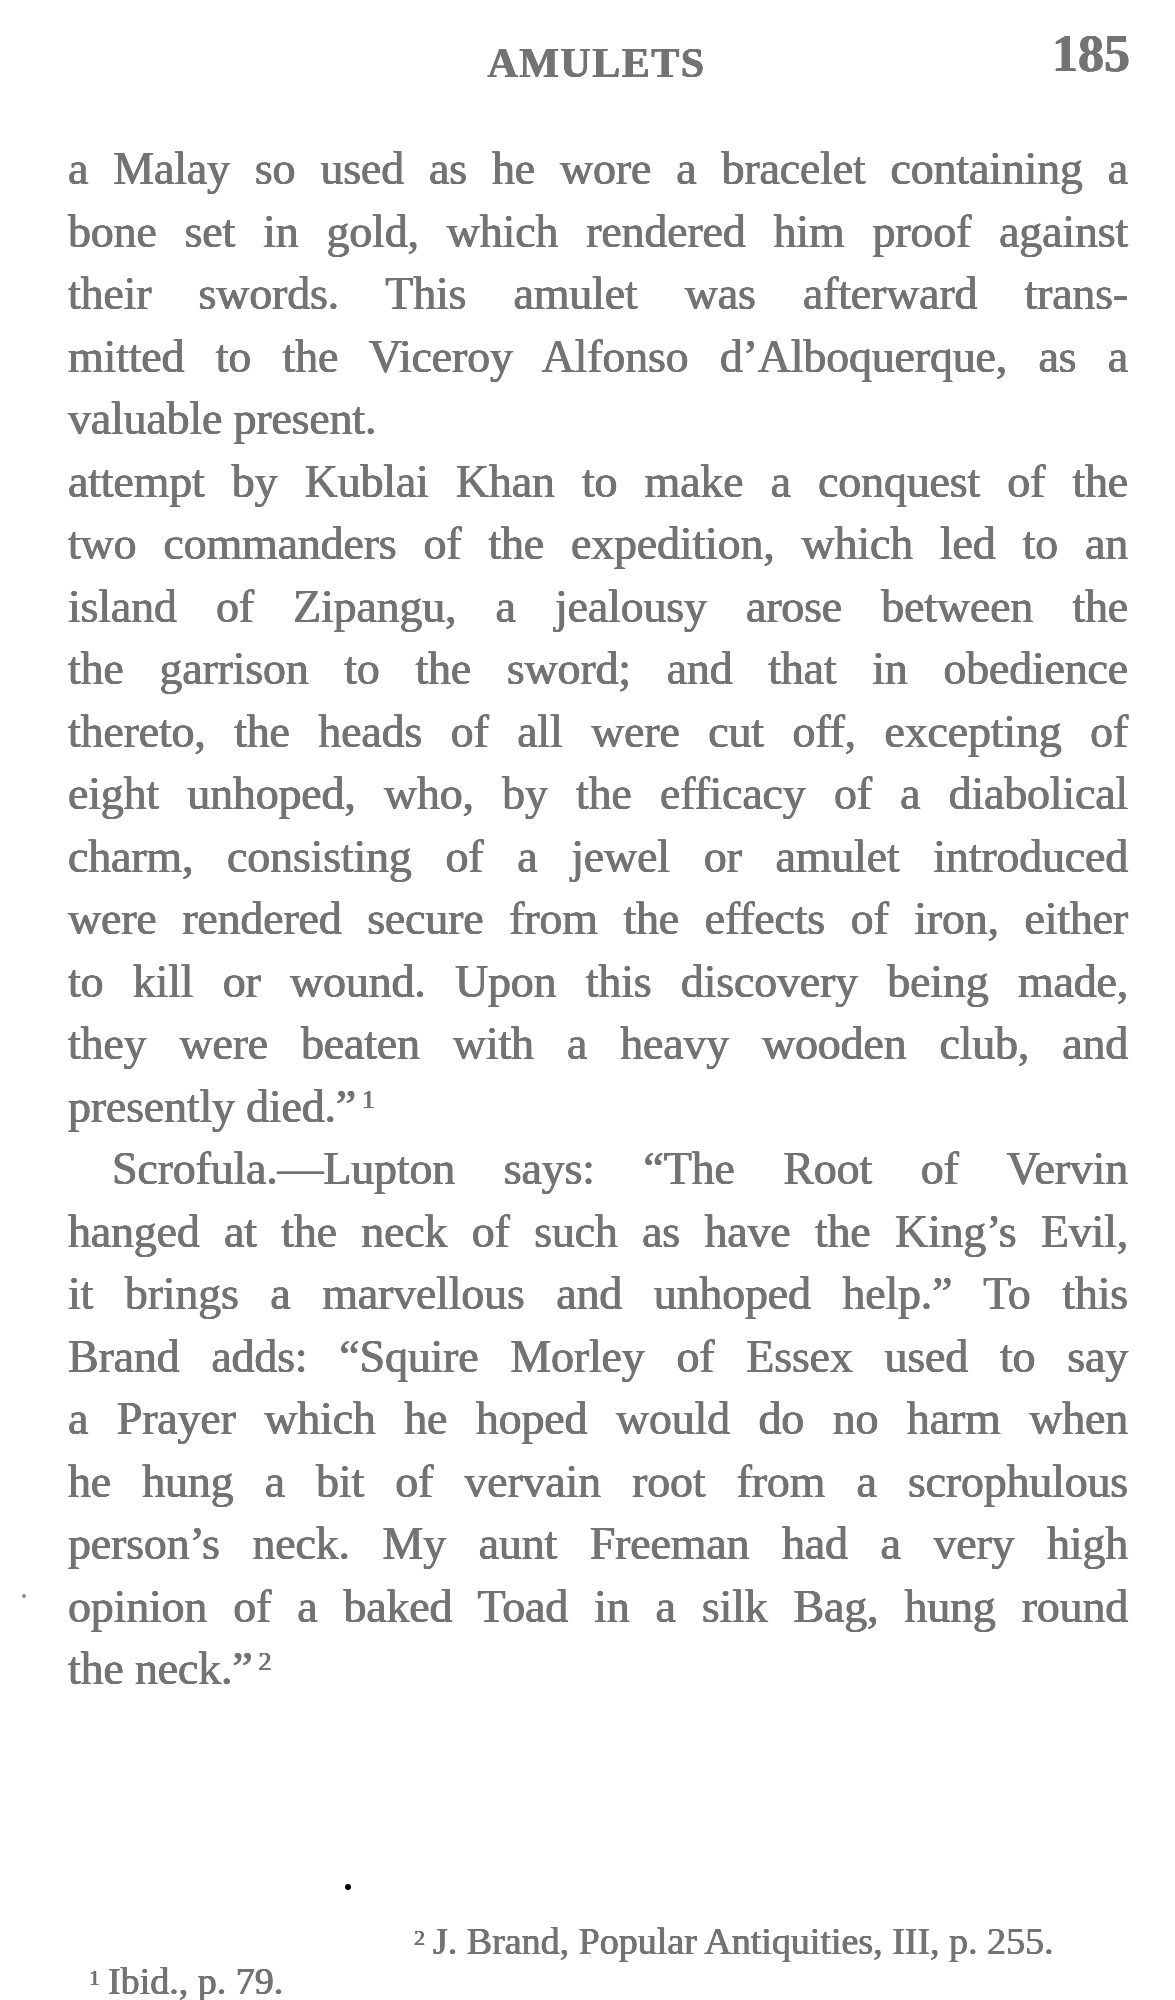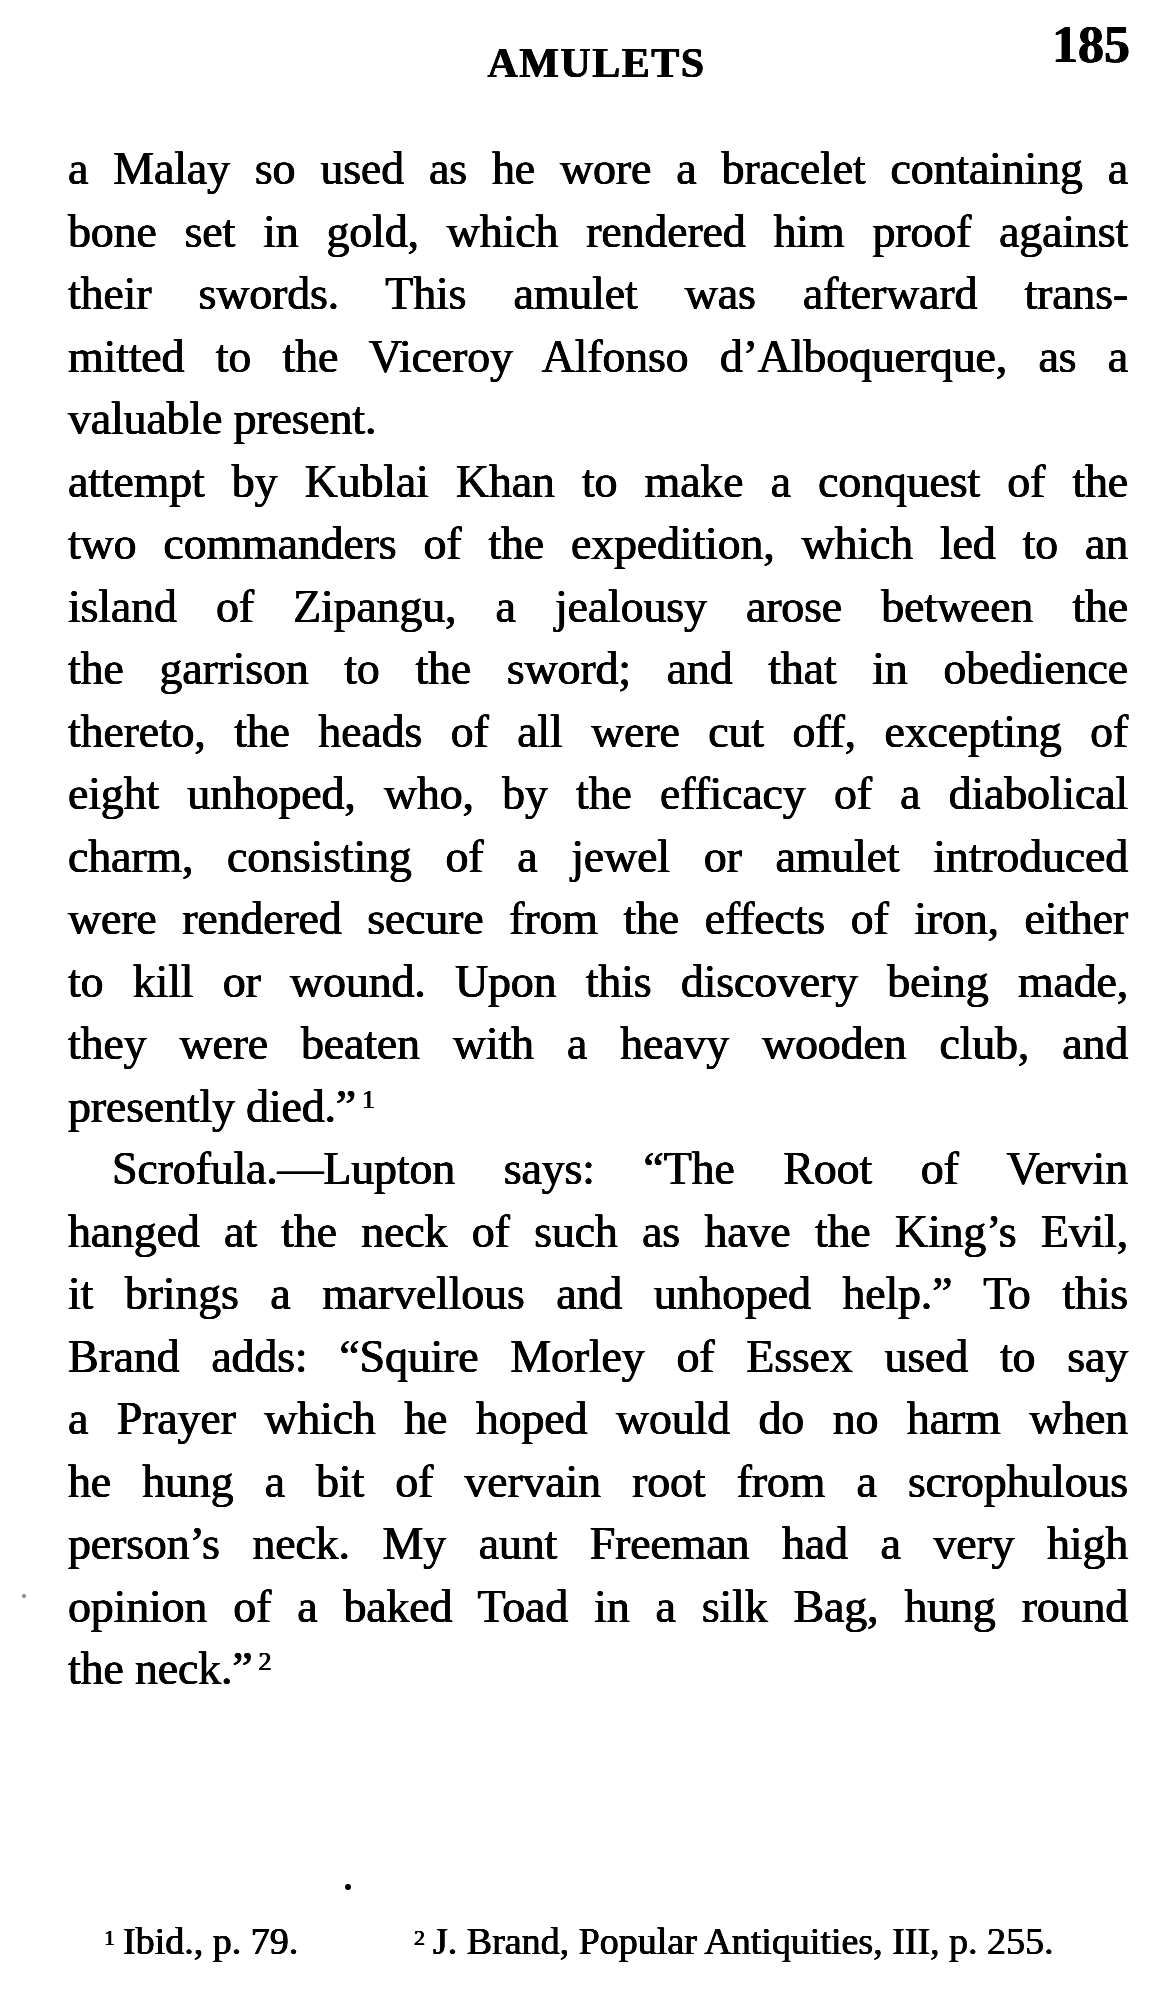--- a/index.html
+++ b/index.html
@@ -1,43 +1,43 @@
 <!DOCTYPE html>
 <html><head>
 <meta charset="utf-8">
 <style>
   html,body{margin:0;padding:0;background:#ffffff;}
   .page{
     position:relative;width:1175px;height:2000px;background:#ffffff;
-    color:#000000;font-family:"Liberation Serif",serif;overflow:hidden;
+    color:#737373;font-family:"Liberation Serif",serif;overflow:hidden;
   }
   .ink{ text-shadow:0.45px 0 0 currentColor,-0.45px 0 0 currentColor,0 0.4px 0 currentColor; }
   .running-head{
     position:absolute;top:42px;left:0;right:0;text-align:center;
     font-size:42px;font-weight:bold;letter-spacing:1.5px;line-height:1;
     transform:translateX(9px);
   }
   .page-number{
-    position:absolute;top:19px;right:45px;font-size:52px;font-weight:bold;line-height:1;
+    position:absolute;top:28px;right:45px;font-size:52px;font-weight:bold;line-height:1;
   }
   .body-text{
     position:absolute;top:138px;left:68px;width:1060px;
     font-size:46px;line-height:62.5px;letter-spacing:-0.2px;
   }
   .line{ text-align:justify; text-align-last:justify; }
   .line.last{ text-align-last:left; }
   .line.indent{ text-indent:44px; }
   .it{ }
   .sup{ font-size:26px; vertical-align:14px; line-height:0; margin-left:6px; }
   .footnotes{
     position:absolute;top:1922px;left:68px;width:1060px;height:50px;
     font-size:38px;line-height:1;
   }
   .fn{ position:absolute;top:0;white-space:nowrap; }
-  .fn-1{ left:36px; }
+  .fn-1{ left:21px;margin-top:40px; }
   .fn-2{ left:346px; }
   .footnotes .sup{ font-size:22px; vertical-align:9px; margin-left:0; margin-right:8px; }
   .artifact{ position:absolute;border-radius:50%;background:#000; }
   .artifact.a1{ left:345px;top:1884px;width:6px;height:6px; }
   .artifact.a2{ left:22px;top:1594px;width:4px;height:4px;background:#8a8a8a; }
 </style>
 </head>
 <body>
 
 <div class="page ink">

